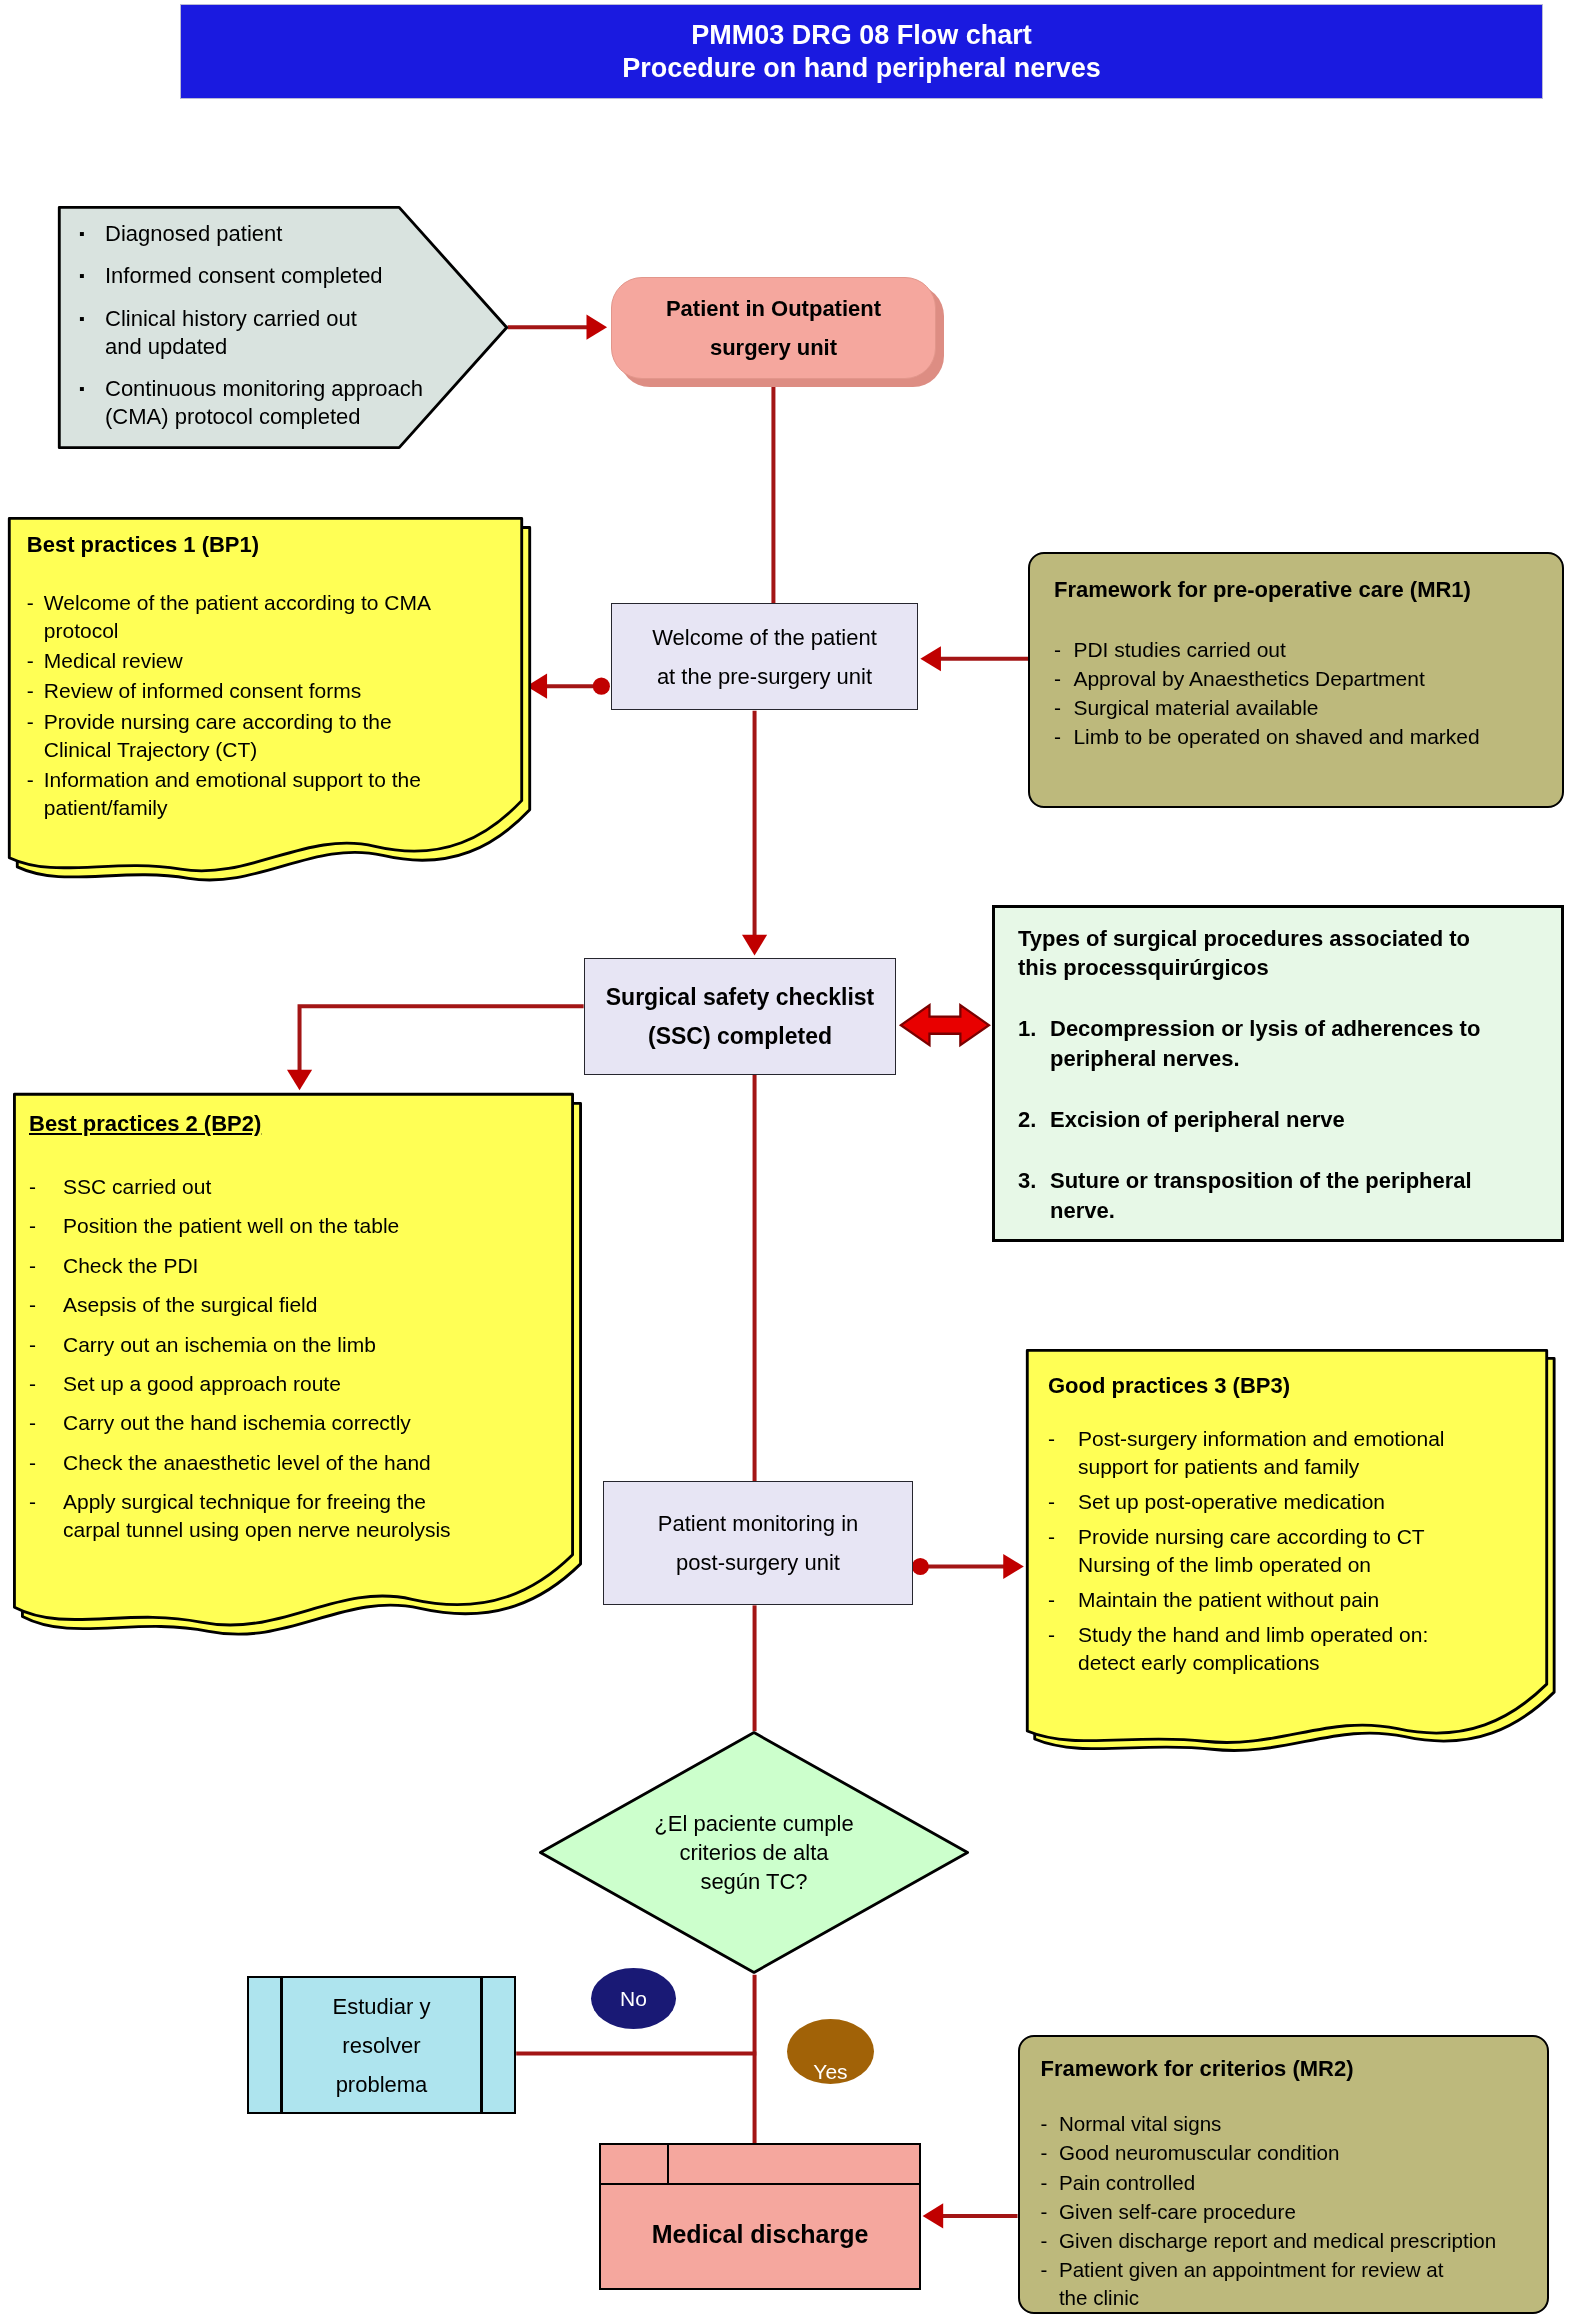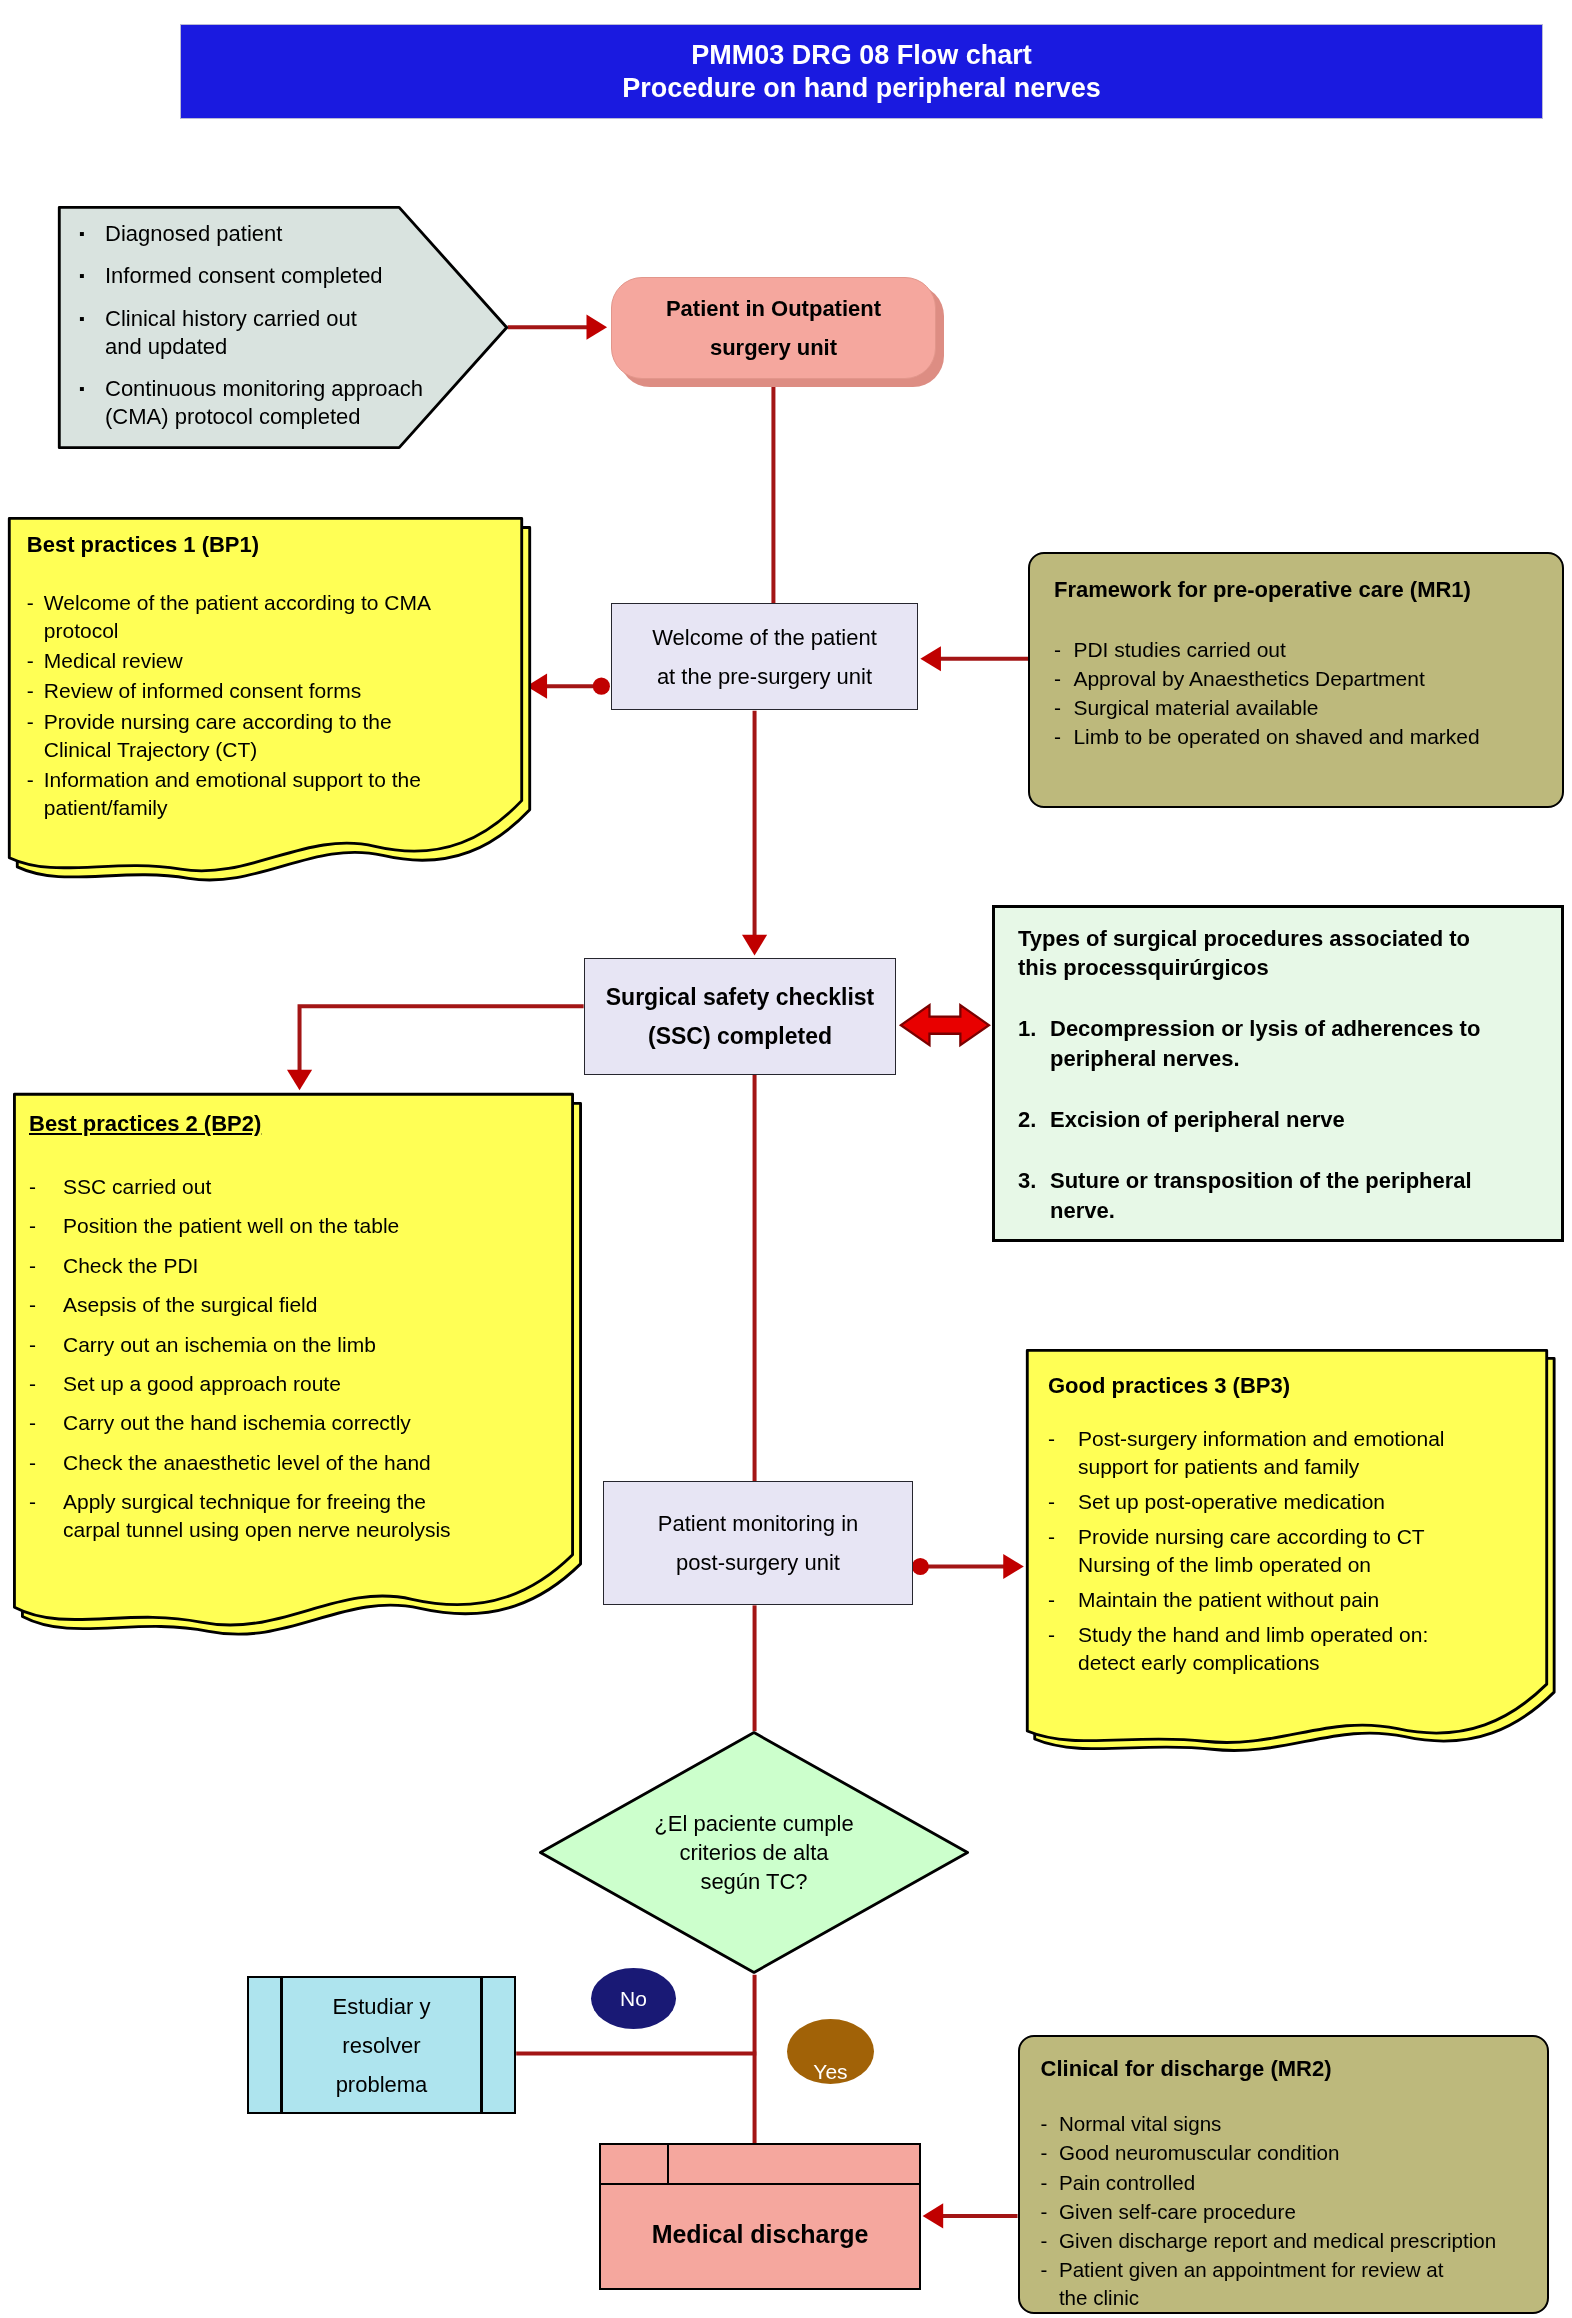--- a/index.html
+++ b/index.html
@@ -11,21 +11,21 @@
   #connectors { position: absolute; left: 0; top: 0; width: 1572px; height: 2319px; z-index: 1; }
 
   
   .node {
     position: absolute; z-index: 2; display: flex; align-items: center;
     justify-content: center; text-align: center;
   }
   .node-label { white-space: pre-line; font-size: 22px; line-height: 39px; }
 
   #title-bar {
-    left: 180px; top: 24px; width: 1363px; height: 95px;
+    left: 180px; top: 4px; width: 1363px; height: 95px;
     background: #1a1ae0; border: 1.1px solid #b9b9d6; color: #fff;
   }
   #title-bar .node-label { font-size: 27px; line-height: 33px; font-weight: bold; }
 
   
   #start-pentagon { position: absolute; left: 57px; top: 205px; width: 452px; height: 245px; z-index: 2; }
   #start-pentagon svg { position: absolute; left: 0; top: 0; overflow: visible; }
   #start-content { position: absolute; left: 22px; top: 15px; width: 372px; }
   .b-li { display: flex; align-items: flex-start; margin-bottom: 14.3px; font-size: 22px; line-height: 28px; }
   .sq { flex: 0 0 26px; font-size: 16px; line-height: 28px; }
@@ -395,21 +395,21 @@
 
   <div id="resolve-box" class="node">
     <div class="vbar" id="resolve-vbar-left"></div>
     <div class="vbar" id="resolve-vbar-right"></div>
     <div class="node-label">Estudiar y
 resolver
 problema</div>
   </div>
 
   <div id="mr2-frame" class="frame">
-    <div class="note-title">Clinical for discharge (MR2)</div>
+    <div class="note-title">Framework for criterios (MR2)</div>
     <div class="li">
         <span class="dash">-</span>
         <span class="li-text">Normal vital signs</span>
       </div>
     <div class="li">
         <span class="dash">-</span>
         <span class="li-text">Good neuromuscular condition</span>
       </div>
     <div class="li">
         <span class="dash">-</span>

